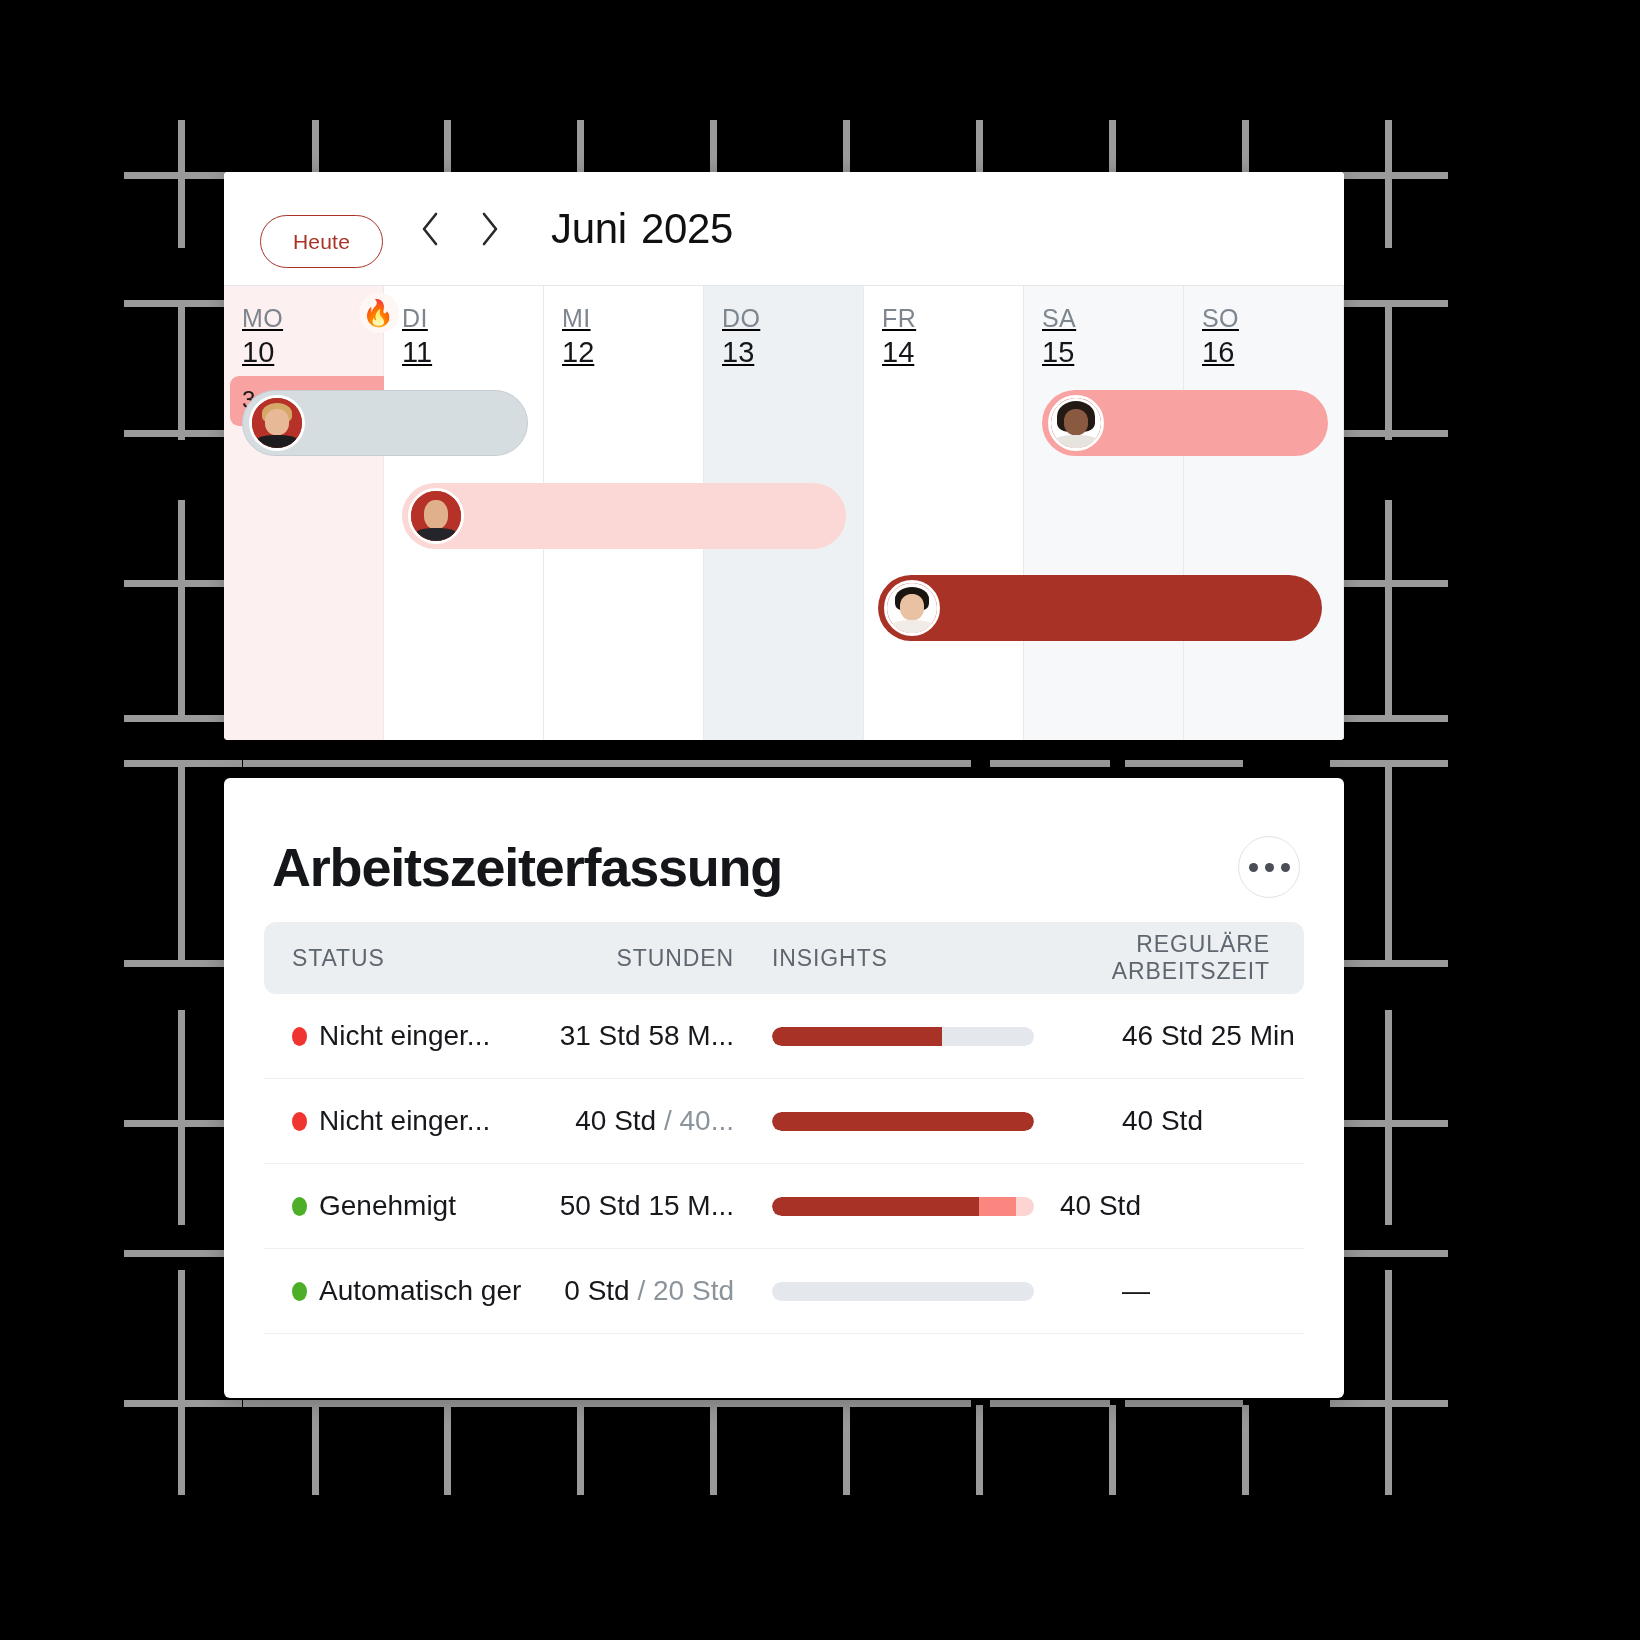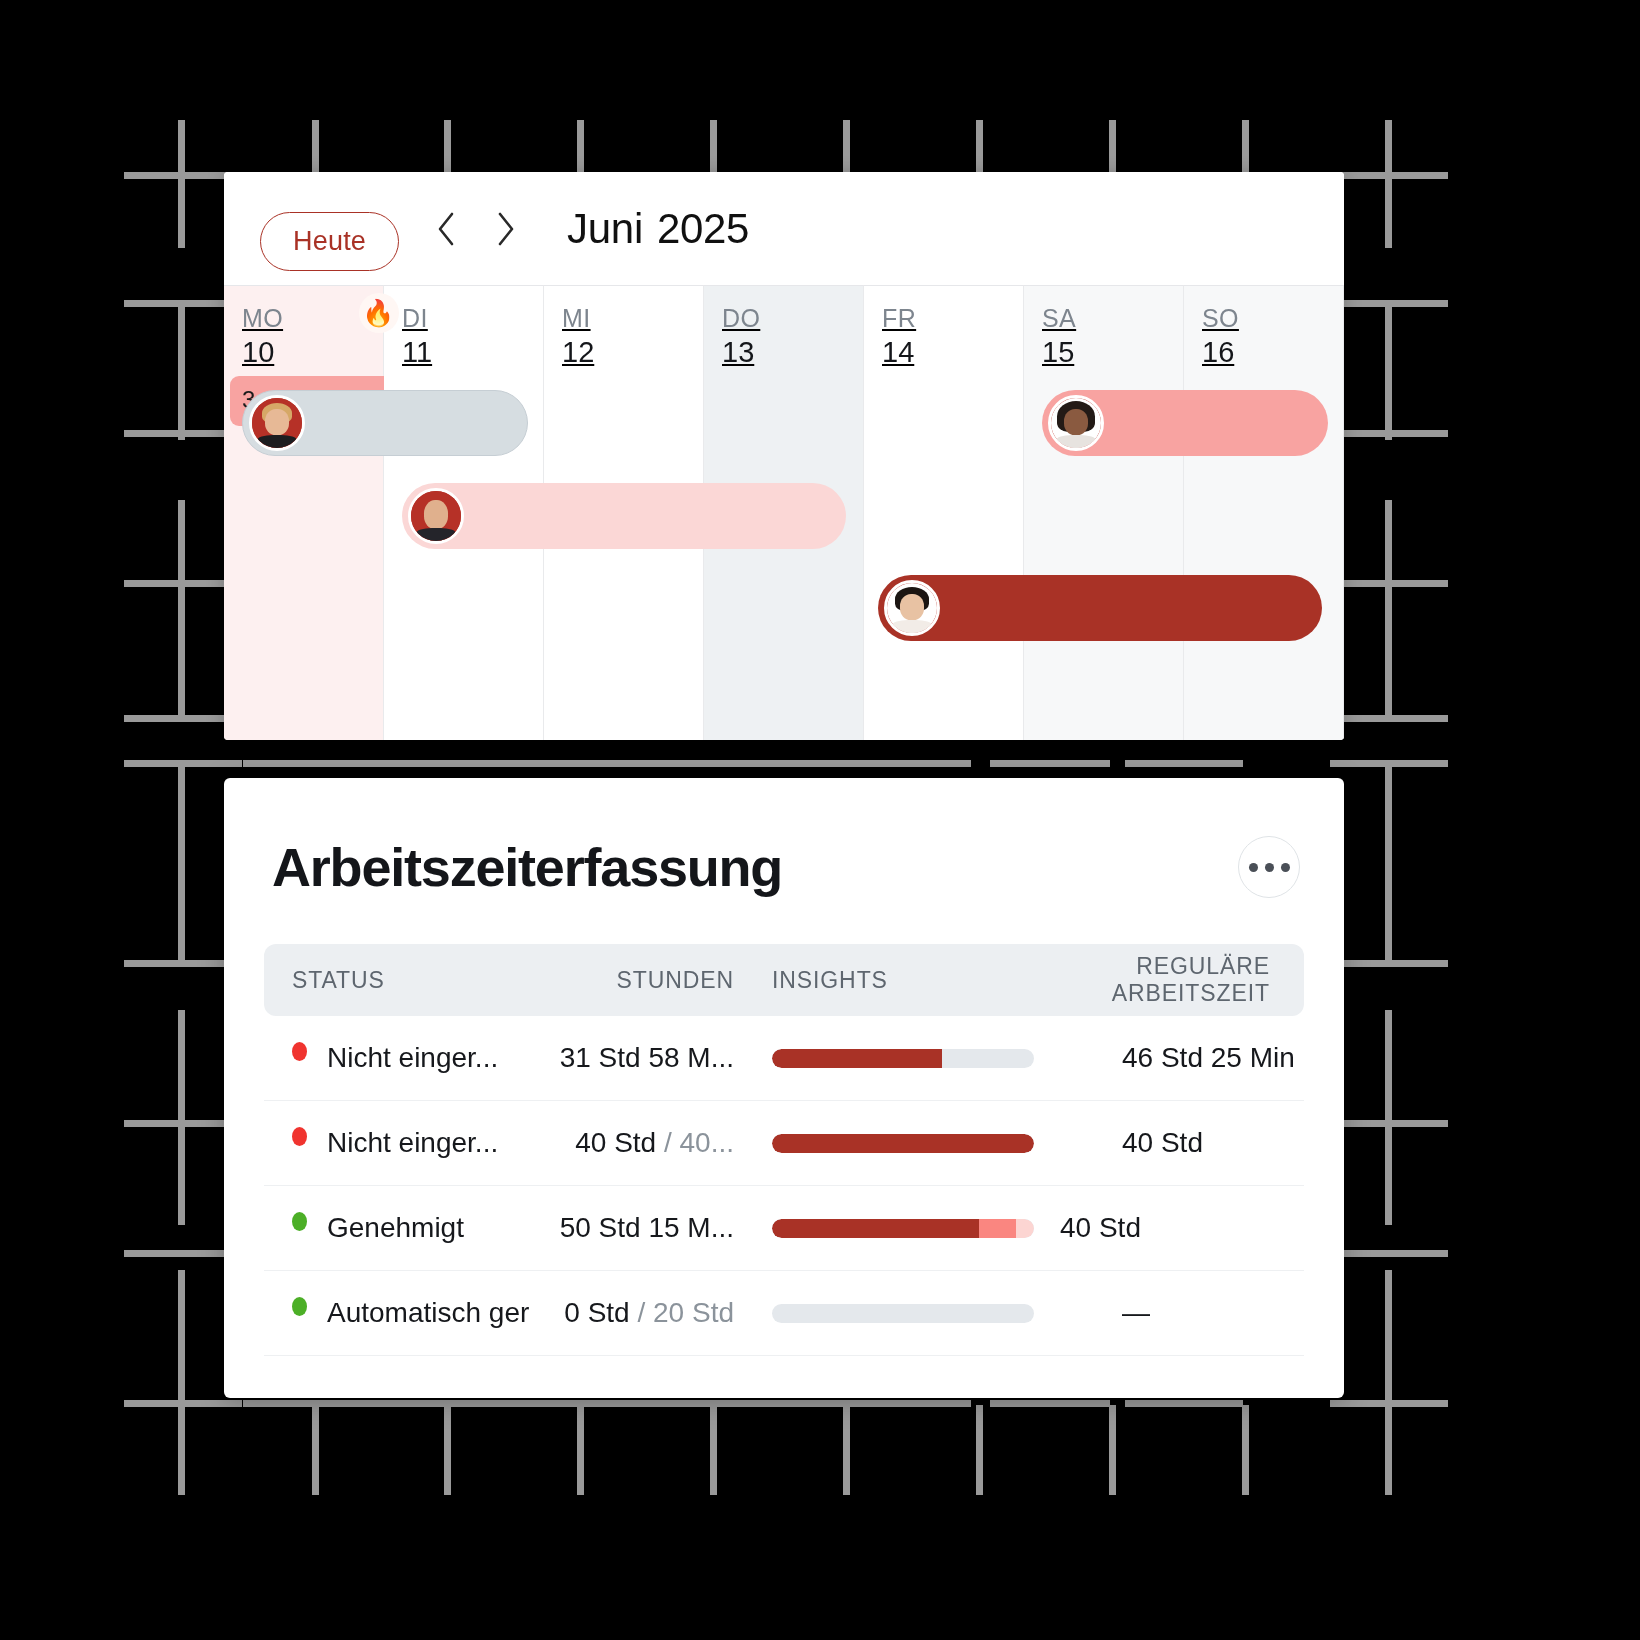--- a/index.html
+++ b/index.html
@@ -53,21 +53,21 @@
     padding-left: 36px;
     background: #fff;
   }
 
   .today-btn {
     border: 1.6px solid #a93226;
     color: #a93226;
     background: #fff;
     border-radius: 40px;
     padding: 15px 32px;
-    font-size: 27px;
+    font-size: 21px;
     letter-spacing: 0.2px;
     cursor: pointer;
     line-height: 1;
     margin-top: 26px;
   }
 
   .nav-arrows {
     display: flex;
     align-items: center;
     margin-left: 30px;
@@ -222,21 +222,21 @@
     width: 62px; height: 62px;
     border-radius: 50%;
     border: 1.4px solid #dfe3e6;
     background: #fff;
     display: flex; align-items: center; justify-content: center;
     gap: 7px;
     cursor: pointer;
   }
   .dots-btn i { width: 9px; height: 9px; border-radius: 50%; background: #4a4f57; display:block; }
 
-  .table-wrap { padding: 0 40px; margin-top: 46px; }
+  .table-wrap { padding: 0 40px; margin-top: 24px; }
 
   .thead {
     background: #eceff2;
     border-radius: 12px;
     height: 72px;
     display: flex;
     align-items: center;
     font-size: 23px;
     letter-spacing: 0.9px;
     color: #5e666f;
@@ -250,21 +250,21 @@
   .trow {
     display: flex;
     align-items: center;
     height: 85px;
     border-bottom: 1px solid #eef0f2;
     font-size: 28px;
     color: #16181c;
   }
   .trow:last-child { border-bottom: 1px solid #eef0f2; }
 
-  .status-cell { width: 270px; padding-left: 28px; display: flex; gap: 20px;
+  .status-cell { width: 270px; padding-left: 28px; display: flex; align-items: center; gap: 12px;
                  white-space: nowrap; overflow: hidden; }
   .dot { width: 15px; height: 19px; border-radius: 50%; flex: 0 0 auto; }
   .dot.red   { background: #f0342f; }
   .dot.green { background: #4caf27; }
 
   .hours-cell { width: 200px; text-align: right; white-space: nowrap; }
   .hours-cell .muted { color: #8b939b; }
 
   .insight-cell { width: 300px; padding-left: 38px; display: flex; align-items: center; }
   .pbar {

